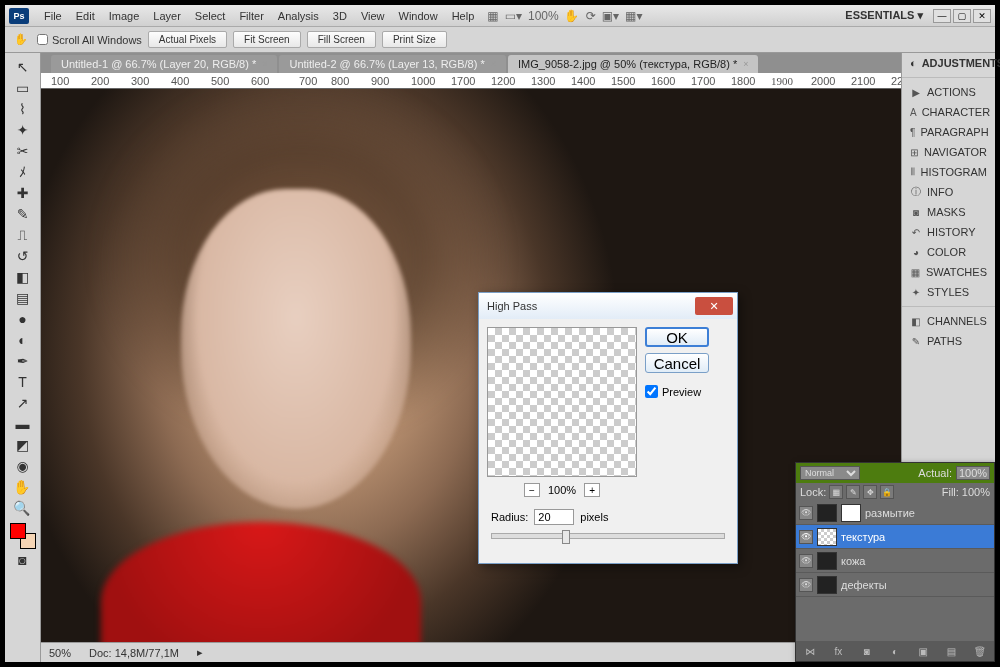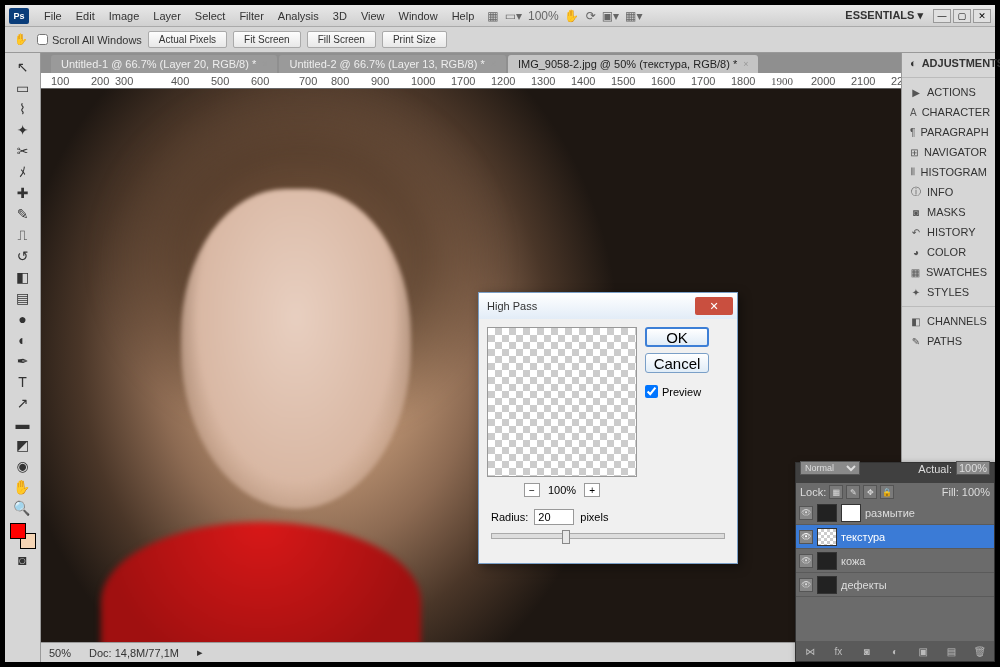--- a/index.html
+++ b/index.html
@@ -46,21 +46,21 @@
 
 .rightcol { width: 94px; background: #d6d6d6; border-left: 1px solid #999; display: flex; flex-direction: column; }
 .strip-hdr { font-size: 9px; font-weight: bold; color: #333; padding: 4px 8px; display: flex; align-items: center; gap: 5px; }
 .strip-item { font-size: 9px; color: #333; padding: 4px 8px; display: flex; align-items: center; gap: 5px; cursor: pointer; }
 .strip-item .pi { width: 12px; height: 12px; display: flex; align-items: center; justify-content: center; color: #555; font-size: 10px; }
 .strip-sep { height: 1px; background: #bbb; margin: 4px 0; }
 
 
 .layers-panel { position: absolute; right: 5px; bottom: 5px; width: 200px; height: 200px; background: #6b6b6b; border: 1px solid #333; box-shadow: 2px 2px 6px rgba(0,0,0,0.5); display: flex; flex-direction: column; color: #ddd; }
 .layers-hdr { height: 18px; background: #5a5a5a; display: flex; align-items: center; padding: 0 6px; font-size: 10px; font-weight: bold; }
-.layers-opts { height: 20px; background: #404040; display: flex; align-items: flex-end; padding: 8px 4px; gap: 4px; font-size: 9px; }
+.layers-opts { height: 20px; background: #4d7c0f; display: flex; align-items: center; padding: 8px 4px; gap: 4px; font-size: 9px; }
 .layers-opts select { font-size: 9px; background: #8a8a8a; border: 1px solid #555; color: #ddd; width: 60px; }
 .layers-opts .opval { background: #8a8a8a; border: 1px solid #555; width: 34px; text-align: right; padding: 0 2px; }
 .layers-lock { height: 18px; background: #6b6b6b; display: flex; align-items: center; padding: 0 4px; gap: 3px; font-size: 9px; }
 .layers-lock .lbtn { width: 14px; height: 14px; border: 1px solid #555; background: #7a7a7a; font-size: 8px; display: flex; align-items: center; justify-content: center; }
 .layer-list { flex: 1; overflow: auto; background: #6b6b6b; }
 .layer-row { height: 24px; display: flex; align-items: center; padding: 0 3px; gap: 4px; border-bottom: 1px solid #5a5a5a; font-size: 9px; }
 .layer-row.sel { background: #3b7bd6; color: #fff; }
 .eye { width: 14px; height: 14px; background: #888; border: 1px solid #555; font-size: 8px; display: flex; align-items: center; justify-content: center; }
 .thumb { width: 20px; height: 18px; background: #ccc; border: 1px solid #333; }
 .thumb.dark { background: #222; }
@@ -183,21 +183,21 @@
             <span class="tab-x">×</span>
           </div>
           <div class="tab active">
             <span>IMG_9058-2.jpg @ 50% (текстура, RGB/8) *</span>
             <span class="tab-x">×</span>
           </div>
         </div>
       <div class="ruler-h" id="ruler">
           <span class="tick" style="left: 10px;">100</span>
           <span class="tick" style="left: 50px;">200</span>
-          <span class="tick" style="left: 74px;">300</span>
+          <span class="tick" style="left: 90px;">300</span>
           <span class="tick" style="left: 130px;">400</span>
           <span class="tick" style="left: 170px;">500</span>
           <span class="tick" style="left: 210px;">600</span>
           <span class="tick" style="left: 258px;">700</span>
           <span class="tick" style="left: 290px;">800</span>
           <span class="tick" style="left: 330px;">900</span>
           <span class="tick" style="left: 370px;">1000</span>
           <span class="tick" style="left: 410px;">1700</span>
           <span class="tick" style="left: 450px;">1200</span>
           <span class="tick" style="left: 490px;">1300</span>

